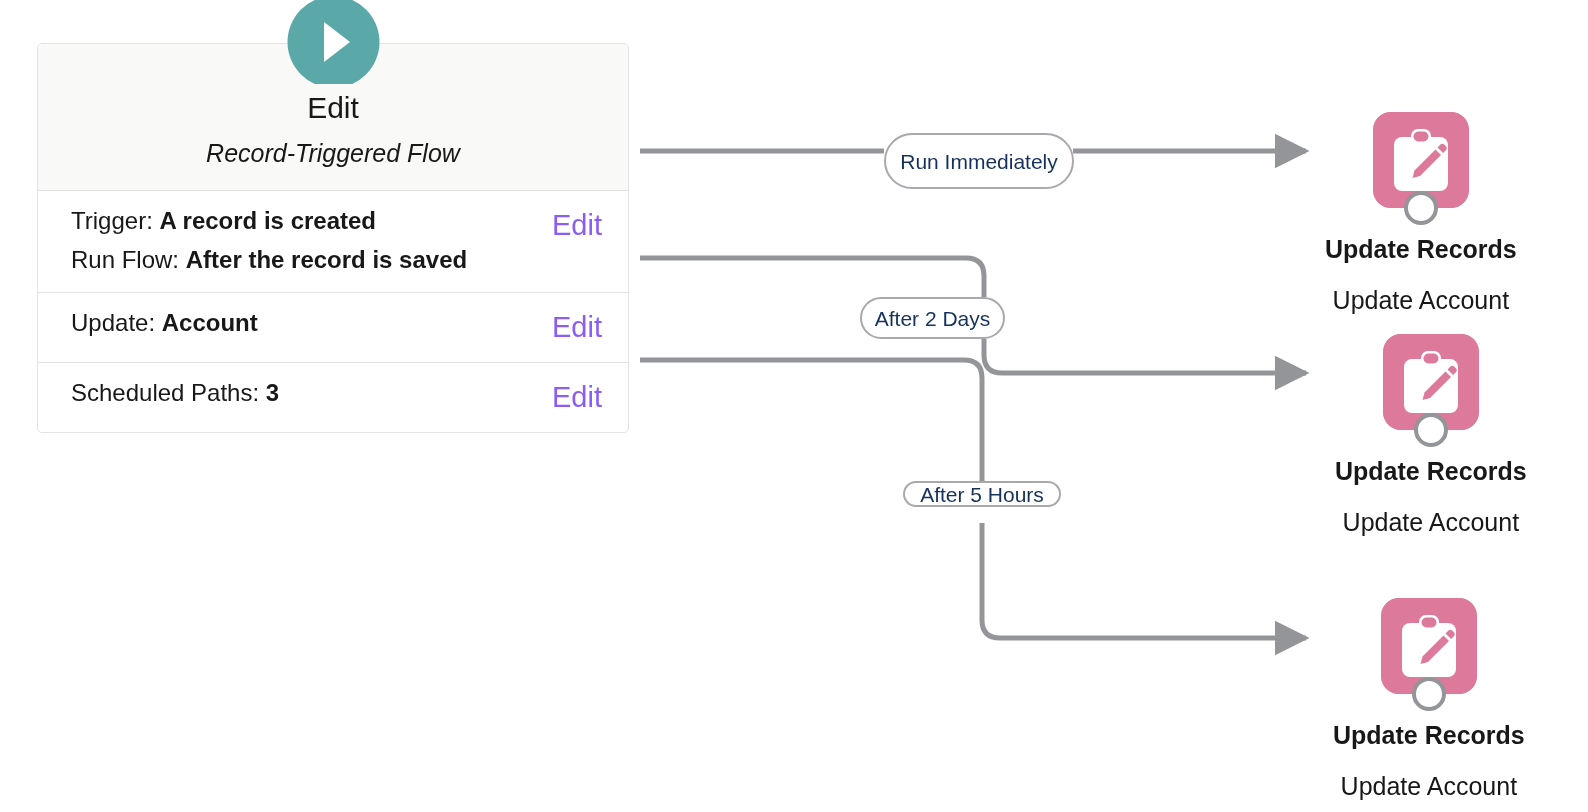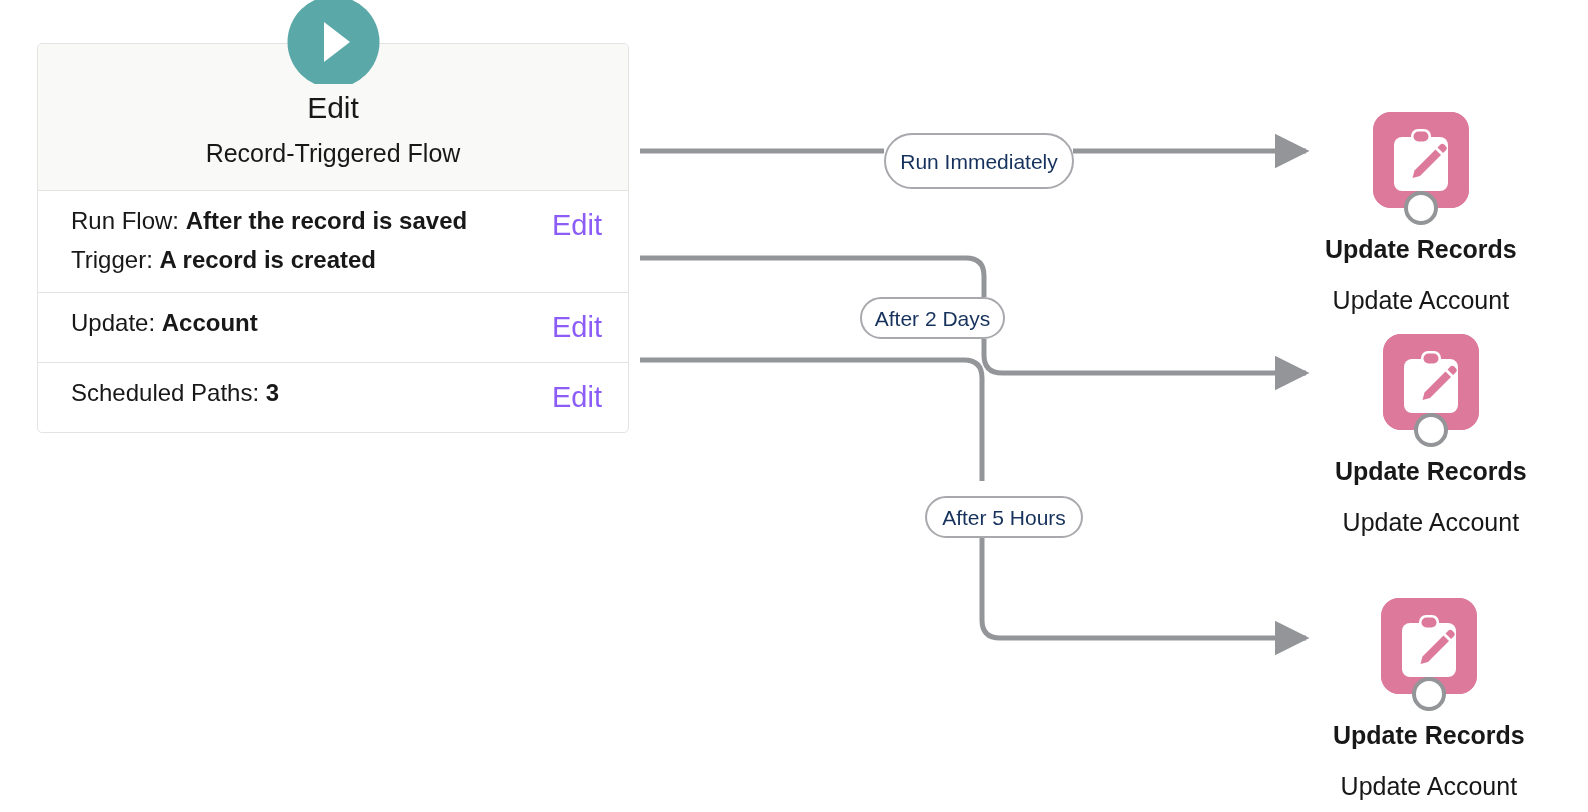--- a/index.html
+++ b/index.html
@@ -51,20 +51,21 @@
     color: #181818;
     line-height: 1.18;
     font-weight: 400;
   }
   .start-subtitle {
     font-size: 25px;
     color: #181818;
     line-height: 1.2;
     margin-top: 13px;
     font-weight: 400;
+    font-style: italic;
   }
   .start-row {
     border-bottom: 1px solid #e3e3e1;
     padding: 14px 26px 16px 33px;
     display: flex;
     align-items: flex-start;
     justify-content: space-between;
   }
   .start-row:last-child {
     border-bottom: none;
@@ -198,26 +199,26 @@
 
   <div id="start-element">
     <div class="start-header">
       <div class="start-title">Edit</div>
       <div class="start-subtitle">Record-Triggered Flow</div>
     </div>
 
     <div class="start-row">
       <div class="start-row-lines">
         <div class="start-line">
+          <span>Trigger:</span>
+          <b>A record is created</b>
+        </div>
+        <div class="start-line">
           <span>Run Flow:</span>
           <b>After the record is saved</b>
-        </div>
-        <div class="start-line">
-          <span>Trigger:</span>
-          <b>A record is created</b>
         </div>
       </div>
       <a class="edit-link">Edit</a>
     </div>
 
     <div class="start-row">
       <div class="start-row-lines">
         <div class="start-line">
           <span>Update:</span>
           <b>Account</b>
@@ -239,21 +240,21 @@
 
   <svg id="start-play-badge" viewBox="0 0 93 84" aria-hidden="true">
     <circle cx="46.5" cy="42" r="46" fill="#5ba8a8"></circle>
     <path d="M 37 22 L 63 42 L 37 62 Z" fill="#ffffff"></path>
   </svg>
 
   <div class="path-pill" style="left:884px; top:133px; width:190px; height:56px;">Run Immediately</div>
 
   <div class="path-pill" style="left:860px; top:297px; width:145px; height:42px;">After 2 Days</div>
 
-  <div class="path-pill" style="left:925px; top:481px; width:158px; height:42px;margin-top:15px;">After 5 Hours</div>
+  <div class="path-pill" style="left:903px; top:481px; width:158px; height:26px;">After 5 Hours</div>
 
   <div class="flow-node" style="left:1325px; top:112px;">
     <div class="node-icon-wrap">
       <svg class="node-icon" viewBox="0 0 96 96" aria-hidden="true">
         <rect x="0" y="0" width="96" height="96" rx="18" fill="#dd7a9b"></rect>
         <path d="M 29 25 h 38 a 8 8 0 0 1 8 8 v 38 a 8 8 0 0 1 -8 8 h -38 a 8 8 0 0 1 -8 -8 v -38 a 8 8 0 0 1 8 -8 z" fill="#ffffff"></path>
         <rect x="38" y="17" width="20" height="15" rx="7" fill="#ffffff"></rect>
         <rect x="40.5" y="19.5" width="15" height="10" rx="5" fill="#dd7a9b"></rect>
         <path d="M 62.5 37.5 l 5.5 5.5 l -21 21 l -7.5 2 l 2 -7.5 z" fill="#dd7a9b"></path>
         <path d="M 64.5 35.5 l 3 -3 a 2.6 2.6 0 0 1 3.6 0 l 2 2 a 2.6 2.6 0 0 1 0 3.6 l -3 3 z" fill="#dd7a9b"></path>

